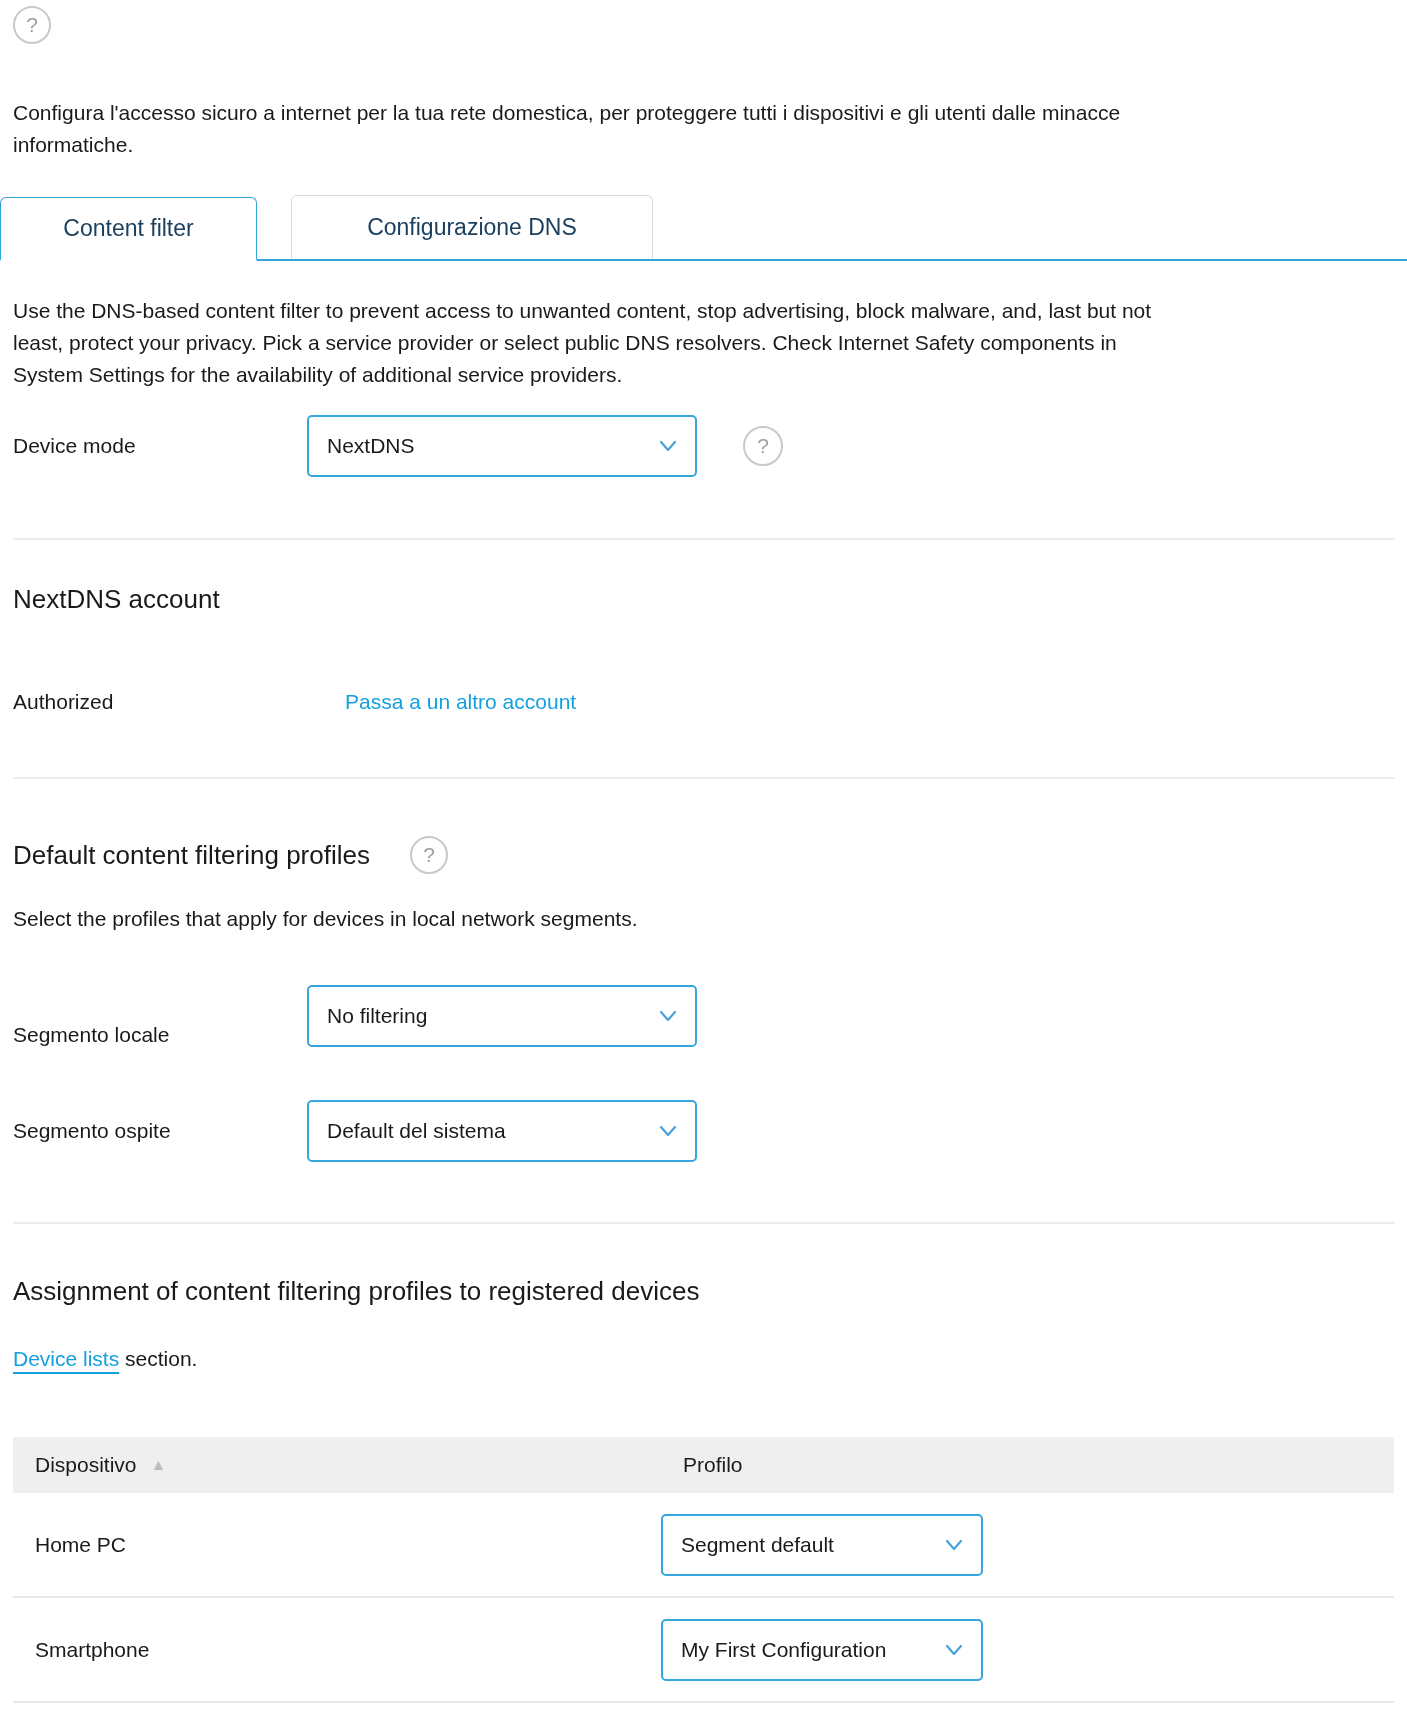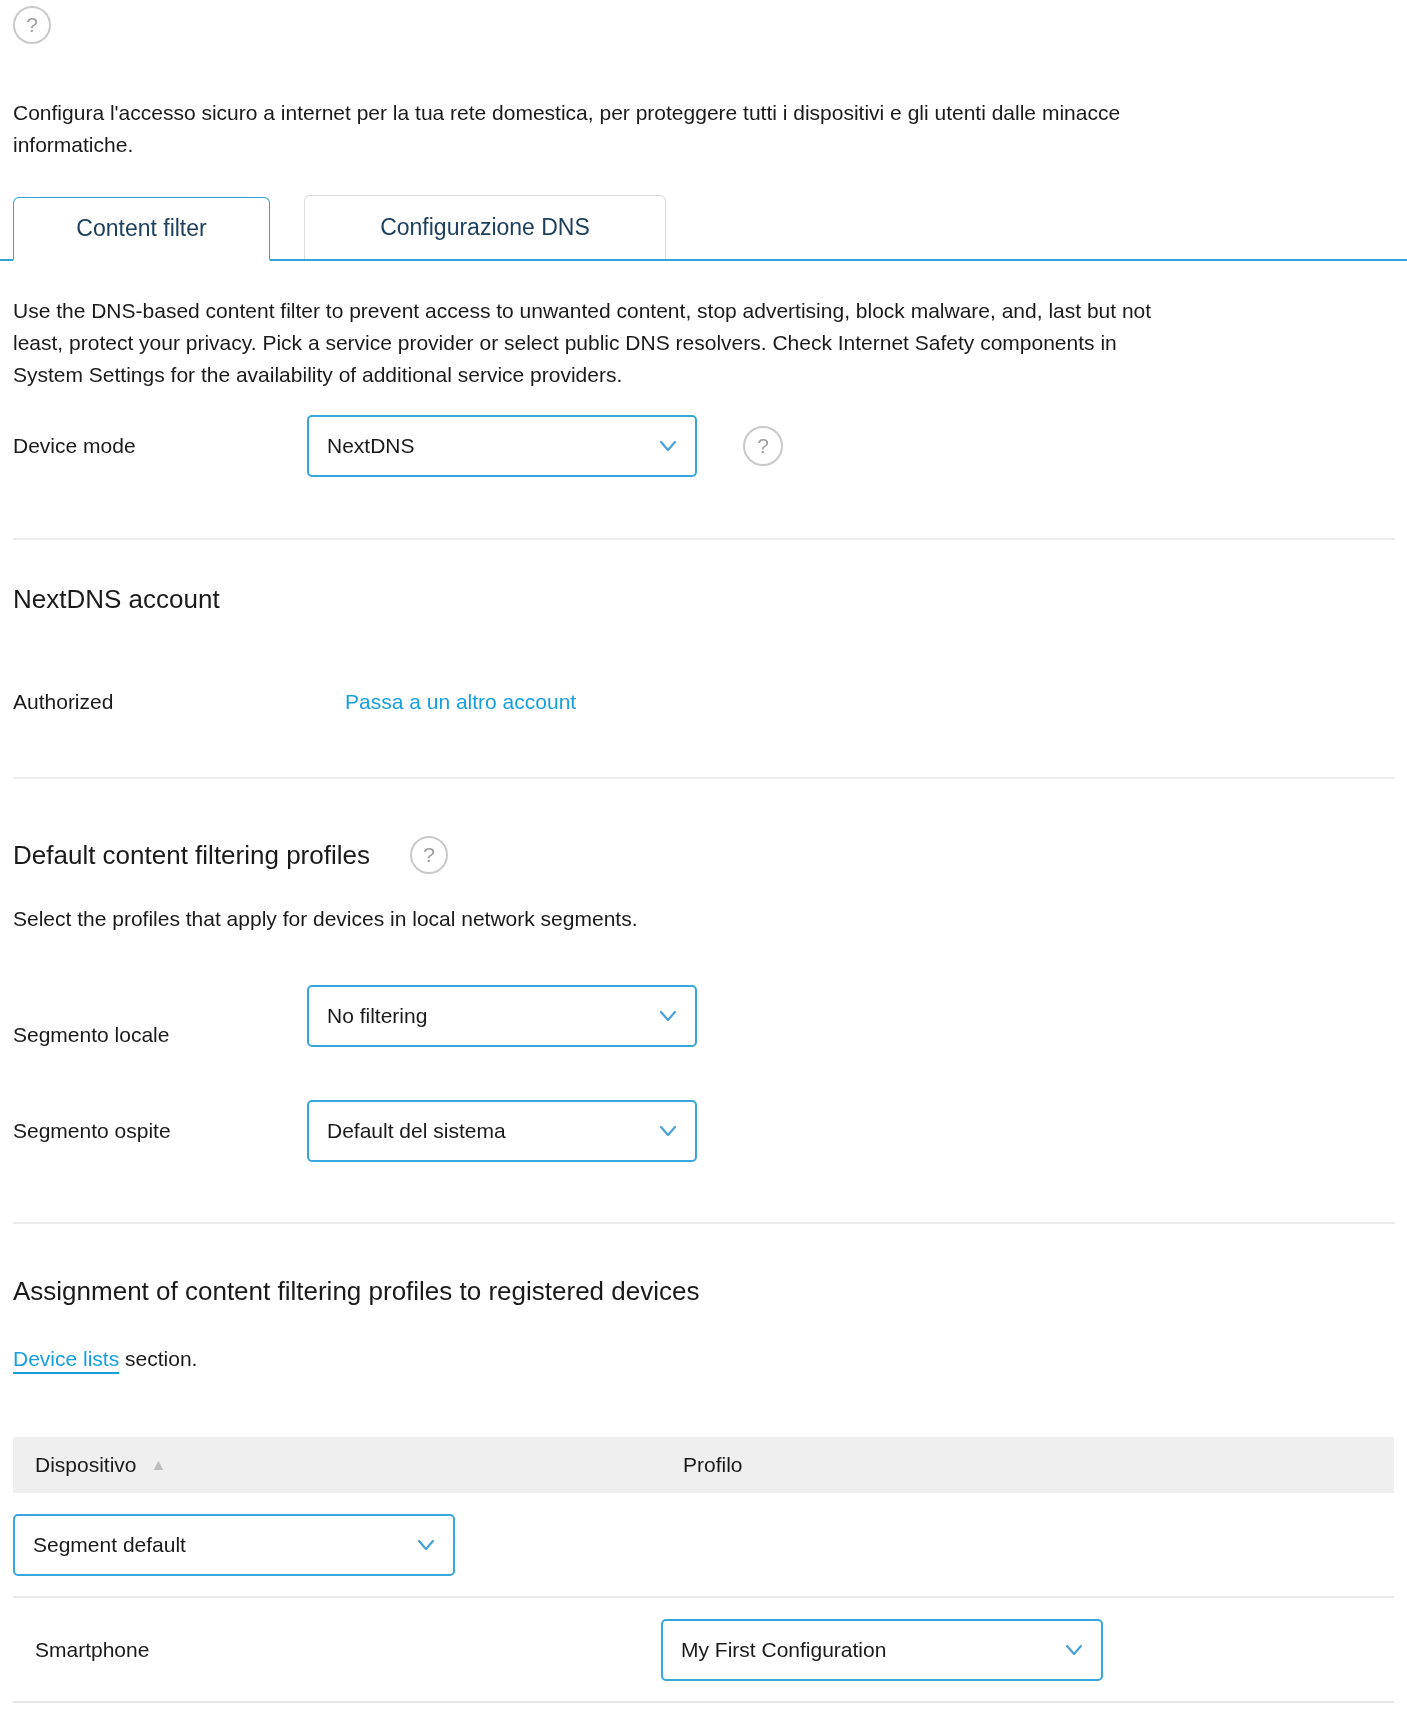--- a/index.html
+++ b/index.html
@@ -20,21 +20,21 @@
     width:38px; height:38px; border:2px solid #c9c9c9; border-radius:50%;
     display:flex; align-items:center; justify-content:center;
     color:#9e9e9e; font-size:21px; flex:0 0 auto; background:#fff;
   }
 
   .para { font-size:21px; line-height:32px; white-space:pre-line; color:#1a1a1a; }
   #intro { top:97px; left:13px; width:1382px; }
 
   
   .tabbar {
-    top:195px; left:0; right:0; padding:0 13px;
+    top:195px; left:0; right:0; padding:0 0;
     display:flex; gap:34px; align-items:flex-end;
     border-bottom:2px solid #31a4dc;
   }
   .tab {
     height:64px; display:flex; align-items:center; justify-content:center;
     font-size:23px; color:#1d405f; background:#fff;
     border-radius:6px 6px 0 0; cursor:pointer;
   }
   .tab.active {
     width:257px; border:1px solid #31a4dc; border-bottom:2px solid #ffffff;
@@ -85,21 +85,21 @@
     height:56px; background:#efefef; display:grid; grid-template-columns:648px 1fr;
     align-items:center; font-size:21px;
   }
   .t-head .cell { padding-left:22px; display:flex; align-items:center; gap:14px; }
   .sort-icon { color:#bdbdbd; font-size:16px; }
   .t-row {
     height:105px; display:grid; grid-template-columns:648px 1fr;
     align-items:center; border-bottom:2px solid #e7e7e7; font-size:21px;
   }
   .t-row .device-cell { padding-left:22px; }
-  .t-row .dropdown { width:442px; }
+  .t-row .dropdown { width:322px; }
 </style>
 </head>
 <body>
 
 <div class="abs title-row">
   <div class="help-circle">
     <span>?</span>
   </div>
 </div>
 
@@ -183,20 +183,21 @@
     <div class="cell">
       <span>Dispositivo</span>
       <span class="sort-icon">▲</span>
     </div>
     <div class="cell">
       <span>Profilo</span>
     </div>
   </div>
 
   <div class="t-row">
+    <div class="device-cell">Home PC</div>
     <div class="dropdown">
       <span>Segment default</span>
       <svg class="chev" viewBox="0 0 18 12">
           <path d="M2 2l7 8 7-8" fill="none" stroke="#4aa1d9" stroke-width="2.2" stroke-linecap="round" stroke-linejoin="round"></path>
         </svg>
     </div>
   </div>
 
   <div class="t-row">
     <div class="device-cell">Smartphone</div>

